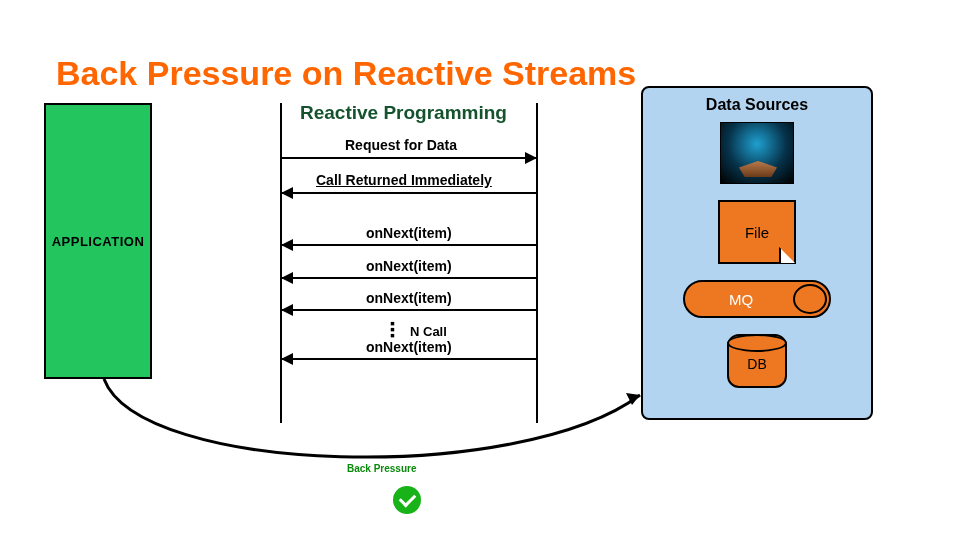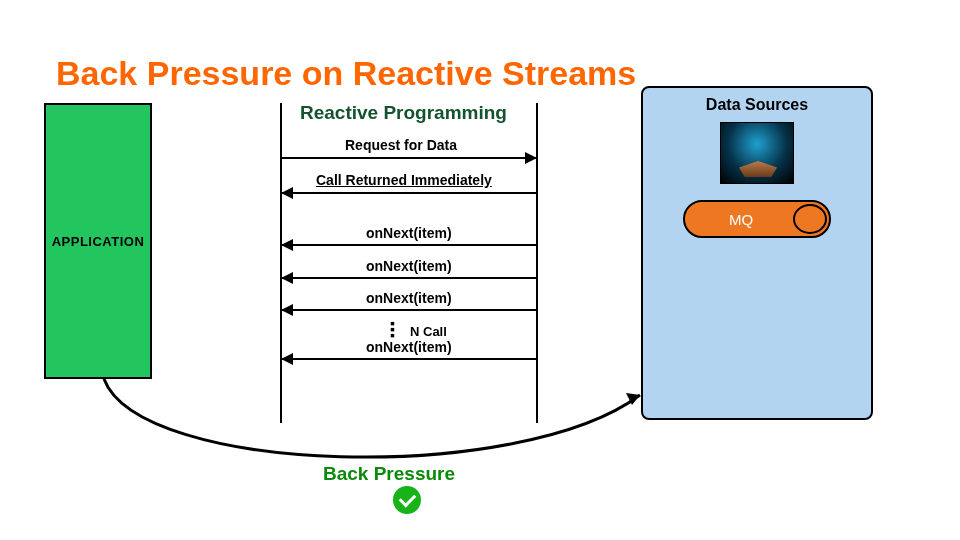--- a/index.html
+++ b/index.html
@@ -28,21 +28,21 @@
   .file-icon::after{ content:""; position:absolute; right:-1px; bottom:-1px; width:14px; height:14px; background:#fff; border-left:2px solid #000; border-top:2px solid #000; clip-path: polygon(0 0, 100% 100%, 0 100%); }
   .file-label{ font-size:15px; color:#000; }
   .mq-icon { width:148px; height:38px; background:#ee7722; border:2px solid #000; border-radius:19px; position:relative; display:flex; align-items:center; justify-content:center; margin-bottom:16px; }
   .mq-icon::after{ content:""; position:absolute; right:2px; top:2px; bottom:2px; width:30px; border:2px solid #000; border-radius:50%; background:#ee7722; }
   .mq-label{ font-size:15px; color:#fff; position:relative; left:-16px; z-index:2; }
   .db-icon { width:60px; height:54px; background:#ee7722; border:2px solid #000; border-radius:12px; position:relative; display:flex; align-items:center; justify-content:center; }
   .db-icon::before{ content:""; position:absolute; top:-2px; left:-2px; right:-2px; height:14px; border:2px solid #000; border-radius:50%; background:#ee7722; }
   .db-label{ font-size:14px; color:#000; position:relative; z-index:2; top:3px; }
   
   .bp-curve { position:absolute; top:375px; left:100px; width:560px; height:120px; pointer-events:none; }
-  .bp-label { position:absolute; top:463px; left:323px; font-size:19px; font-weight:700; color:#0a8a0a; }
+  .bp-label { position:absolute; top:463px; left:347px; font-size:10px; font-weight:700; color:#0a8a0a; }
   .check { position:absolute; top:486px; left:393px; width:28px; height:28px; background:#18b318; border-radius:50%; display:flex; align-items:center; justify-content:center; }
   .check::after{ content:""; width:12px; height:7px; border-left:3px solid #fff; border-bottom:3px solid #fff; transform: rotate(-45deg) translate(1px,-1px); }
 </style>
 </head>
 <body>
 
 <div class="title">Back Pressure on Reactive Streams</div>
 <div class="subtitle">Reactive Programming</div>
 
 <div class="app-box">
@@ -69,22 +69,28 @@
 
 <div class="dots" style="top:320px; left:390px;">▪<br>▪<br>▪</div>
 <div class="nitems" style="top:324px; left:410px;">N Call</div>
 
 <div class="msg-label" style="top:339px; left:366px;">onNext(item)</div>
 <div class="arrow rtl" style="top:358px; left:282px; width:254px;"></div>
 
 <div class="ds-box">
   <div class="ds-title">Data Sources</div>
   <div class="ds-img"></div>
+  <div class="file-icon">
+    <span class="file-label">File</span>
+  </div>
   <div class="mq-icon">
     <span class="mq-label">MQ</span>
+  </div>
+  <div class="db-icon">
+    <span class="db-label">DB</span>
   </div>
 </div>
 
 <svg class="bp-curve" viewBox="0 0 560 120">
   <path d="M 4 4 C 40 100, 420 110, 540 20" stroke="#000" stroke-width="3" fill="none"></path>
   <path d="M 540 20 l -14 -2 l 6 12 z" fill="#000"></path>
 </svg>
 <div class="bp-label">Back Pressure</div>
 <div class="check"></div>
 

